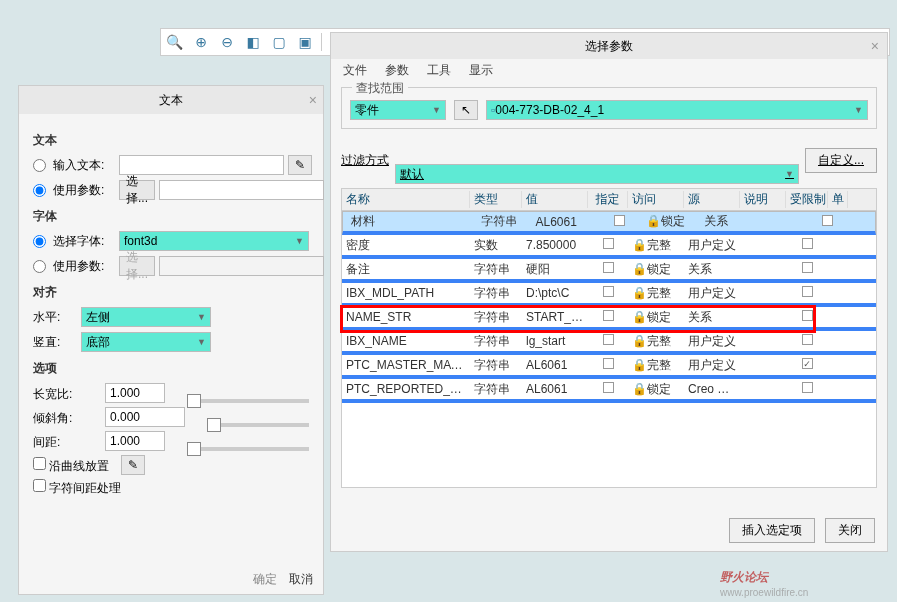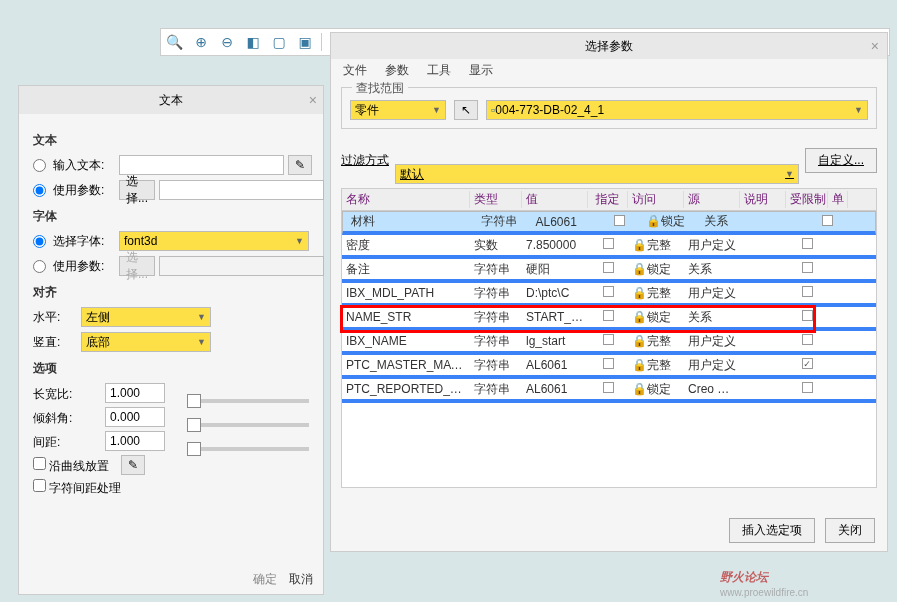--- a/index.html
+++ b/index.html
@@ -12,21 +12,21 @@
 .dlg-text { position: absolute; top: 85px; left: 18px; width: 306px; height: 510px; background: #f5f5f5; border: 1px solid #ccc; }
 .dlg-text .titlebar { height: 28px; background: #e8e8e8; display: flex; align-items: center; justify-content: center; position: relative; }
 .dlg-text .titlebar .close { position: absolute; right: 6px; color: #999; font-size: 14px; }
 .dlg-text .body { padding: 10px 14px; }
 .section-h { font-weight: bold; color: #333; margin: 8px 0 6px 0; }
 .row { display: flex; align-items: center; margin: 5px 0; gap: 4px; }
 .row label { display: flex; align-items: center; gap: 4px; min-width: 82px; }
 input[type=radio] { margin-right: 3px; }
 input[type=checkbox] { margin-right: 3px; }
 input[type=text] { border: 1px solid #bbb; padding: 2px 4px; height: 20px; }
-.sel { border: 1px solid #bbb; padding: 2px 4px; height: 20px; background: #fde047; display: flex; align-items: center; justify-content: space-between; }
+.sel { border: 1px solid #bbb; padding: 2px 4px; height: 20px; background: #5eead4; display: flex; align-items: center; justify-content: space-between; }
 .sel .caret { color: #666; font-size: 9px; }
 .btn-small { background: #e8e8e8; border: 1px solid #bbb; height: 20px; padding: 0 6px; display: flex; align-items: center; }
 .slider { flex: 1; height: 4px; background: #ccc; position: relative; margin-left: 10px; }
 .slider::after { content:''; position:absolute; width:12px; height:12px; background:#fff; border:1px solid #888; top:-5px; left:0; }
 .opt-row { display:flex; align-items:flex-end; margin:4px 0; gap:12px; }
 .opt-row .hl { width:60px; }
 .dlg-text .footer { position:absolute; bottom:6px; right:10px; display:flex; gap:12px; }
 .dlg-text .footer span { color:#888; }
 .dlg-text .footer .cancel { color:#333; }
 
@@ -34,21 +34,21 @@
 .dlg-param .titlebar { height: 26px; background: #e8e8e8; display:flex; align-items:center; justify-content:center; position:relative; }
 .dlg-param .titlebar .close { position:absolute; right:8px; color:#999; font-size:14px; }
 .dlg-param .menubar { height: 22px; display:flex; align-items:center; gap:18px; padding:0 12px; color:#444; }
 .dlg-param .find-box { margin:6px 10px 0 10px; border:1px solid #ccc; padding:12px 8px 8px 8px; position:relative; }
 .dlg-param .find-box .legend { position:absolute; top:-8px; left:10px; background:#f5f5f5; padding:0 4px; color:#555; }
 .dlg-param .find-box .inner { display:flex; align-items:center; gap:8px; }
 .filter-row { margin:8px 10px 4px 10px; display:flex; align-items:center; gap:6px;text-decoration:underline; }
 .filter-row .fsel { flex:1;margin-top:27px; }
 .table { margin:0 10px; border:1px solid #ccc; background:#fff; height: 300px; position:relative; }
 .thead { display:flex; background:#eee; border-bottom:1px solid #ccc; height:22px; align-items:center; }
-.thead > div { padding:0 4px; border-right:1px solid #ddd; color:#701a75; overflow:hidden; white-space:nowrap; }
+.thead > div { padding:0 4px; border-right:1px solid #ddd; color:#0c4a6e; overflow:hidden; white-space:nowrap; }
 .trow { display:flex; height:24px; align-items:center; border-bottom:4px solid #3b82f6; }
 .trow > div { padding:0 4px; overflow:hidden; white-space:nowrap; text-overflow:ellipsis; color:#333; }
 .trow.sel { background:#bfe3ff; }
 .c-name { width:128px; } .c-type { width:52px; } .c-val { width:66px; } .c-spec { width:40px; text-align:center; } .c-acc { width:56px; } .c-src { width:56px; } .c-desc { width:46px; } .c-lim { width:42px; text-align:center; } .c-u { width:20px; }
 .lock { color:#666; }
 .red-box { position:absolute; border:3px solid red; pointer-events:none; }
 .dlg-param .footer { position:absolute; bottom:8px; right:12px; display:flex; gap:10px; }
 .btn { background:#f0f0f0; border:1px solid #aaa; padding:3px 12px; }
 .watermark { position:absolute; bottom:4px; left:720px; color:#b33; font-size:22px; font-weight:bold; font-style:italic; opacity:0.75; white-space:nowrap; }
 .watermark small { display:block; font-size:10px; color:#999; font-weight:normal; font-style:normal; }
@@ -140,21 +140,21 @@
     </div>
 
     <div class="section-h">选项</div>
     <div class="opt-row">
       <span class="hl">长宽比:</span>
       <input type="text" style="width: 60px;" value="1.000">
       <div class="slider"></div>
     </div>
     <div class="opt-row">
       <span class="hl">倾斜角:</span>
-      <input type="text" style="width: 60px;" value="0.000">
+      <input type="text" style="width: 80px;" value="0.000">
       <div class="slider"></div>
     </div>
     <div class="opt-row">
       <span class="hl">间距:</span>
       <input type="text" style="width: 60px;" value="1.000">
       <div class="slider"></div>
     </div>
     <div class="opt-row">
       <label><input type="checkbox" style=""><span>沿曲线放置</span></label>
       <span class="btn-small">✎</span>

